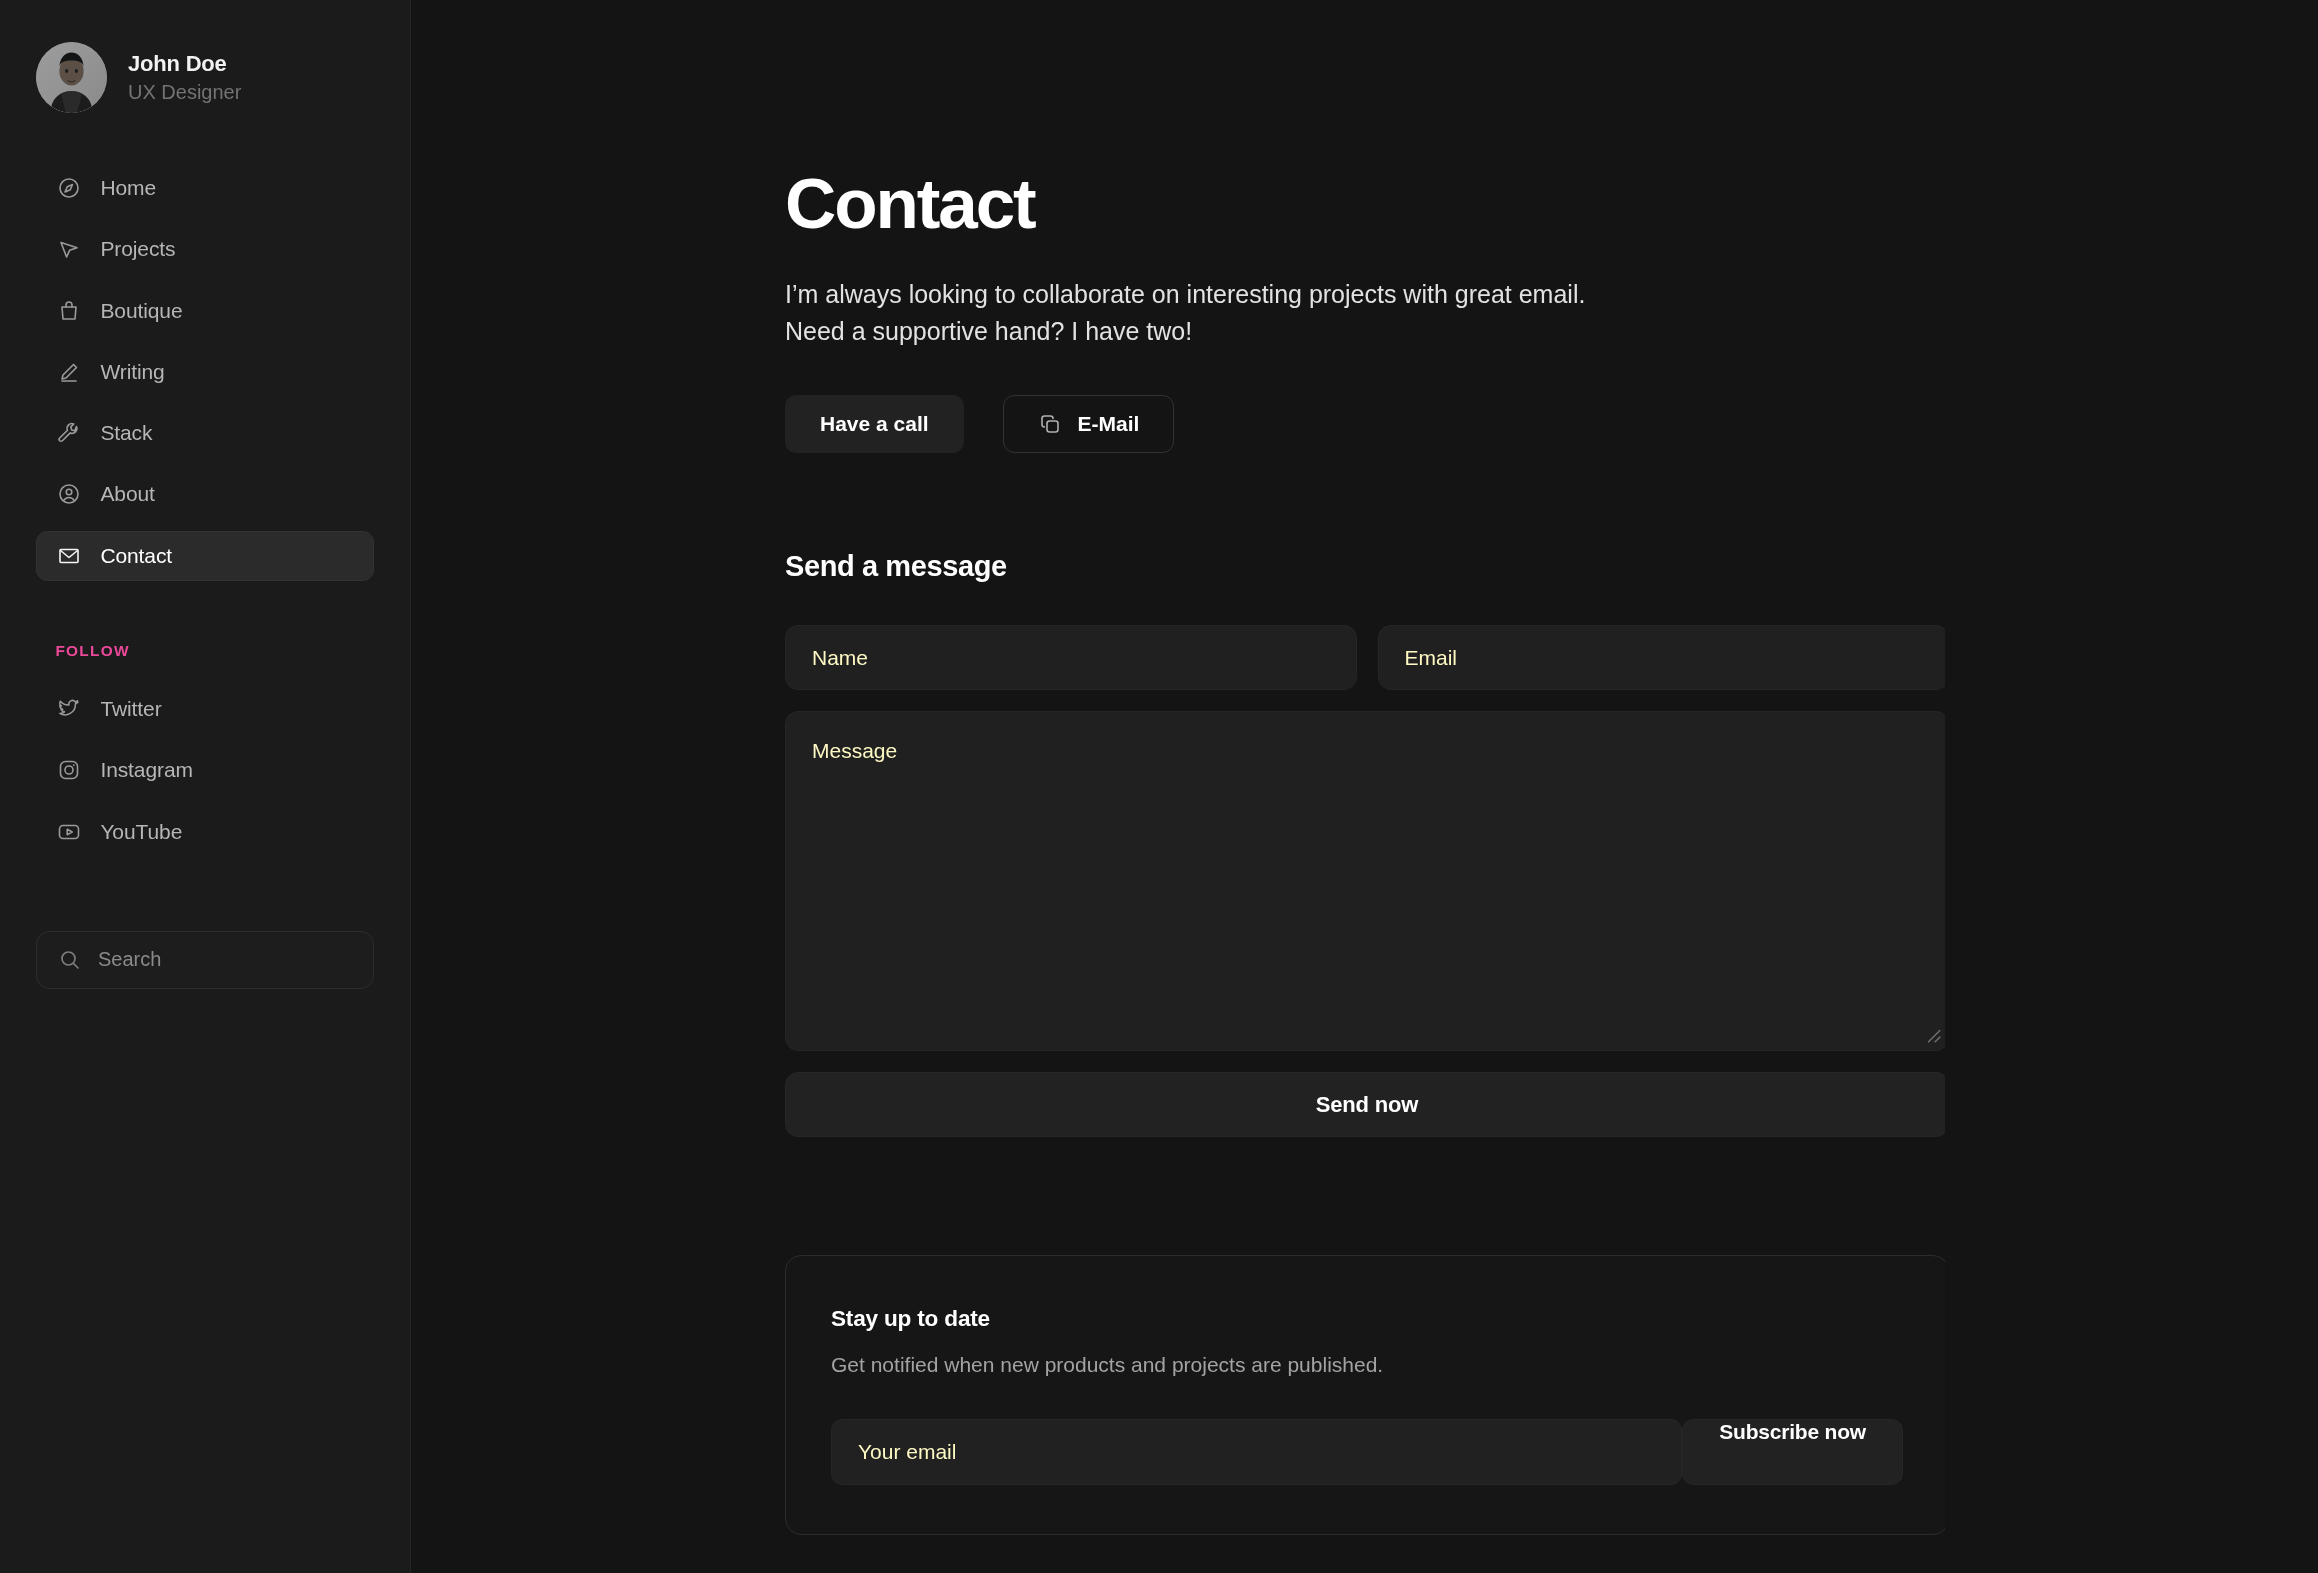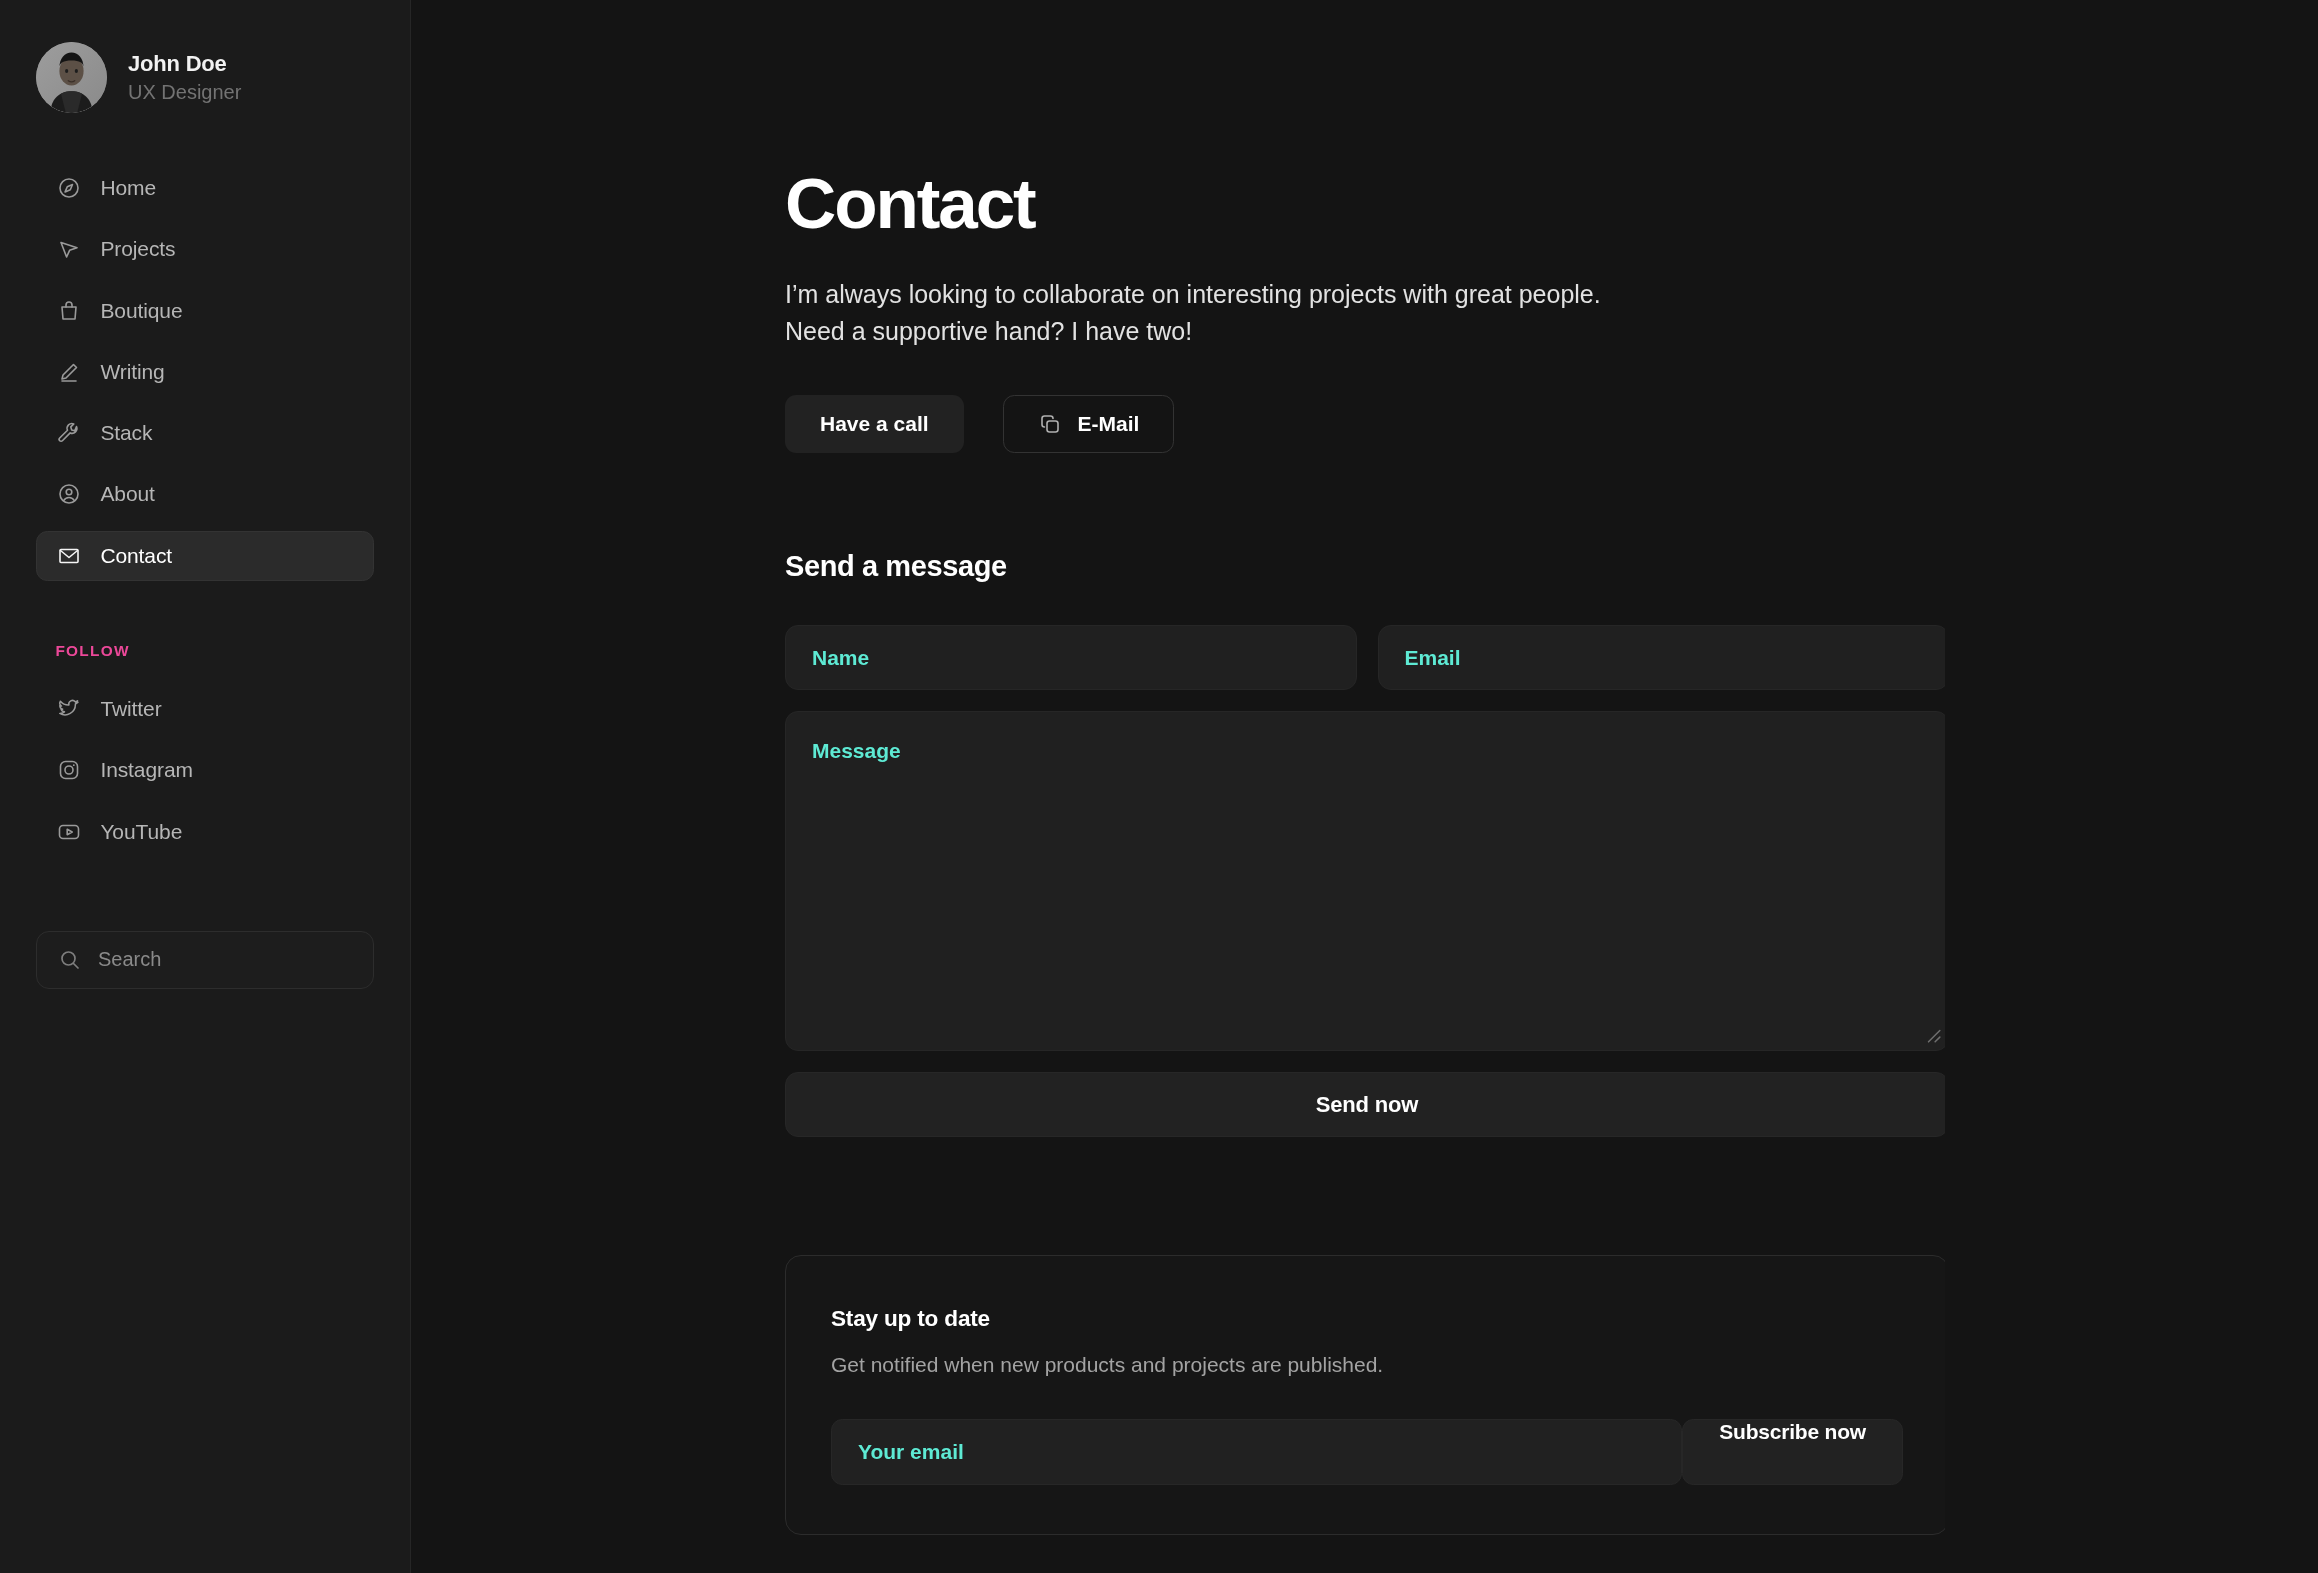--- a/index.html
+++ b/index.html
@@ -191,21 +191,21 @@
     background: #202020;
     border: 0.8px solid #262626;
     border-radius: 13px;
     height: 65px;
     display: flex;
     align-items: center;
     padding: 0 26px;
     flex: 1 1 0;
     cursor: text;
   }
-  .field-placeholder { font-size: 21px; color: #5eead4; font-weight: bold; }
+  .field-placeholder { font-size: 21px; color: #fef9c3; }
 
   .textarea {
     background: #202020;
     border: 0.8px solid #262626;
     border-radius: 13px;
     height: 340px;
     padding: 27px 26px;
     position: relative;
     margin-bottom: 21px;
     cursor: text;
@@ -441,21 +441,21 @@
       </span>
       <span class="search-text">Search</span>
     </div>
 
   </aside>
 
   <main class="main">
     <div class="content">
 
       <h1 class="page-title">Contact</h1>
-      <p class="page-intro">I’m always looking to collaborate on interesting projects with great people. Need a supportive hand? I have two!</p>
+      <p class="page-intro">I’m always looking to collaborate on interesting projects with great email. Need a supportive hand? I have two!</p>
 
       <div class="btn-row">
         <button class="btn btn-primary">
           <span>Have a call</span>
         </button>
         <button class="btn btn-outline">
           <span class="btn-icon">
             <svg viewBox="0 0 24 24" fill="none" stroke="currentColor" stroke-width="1.6" stroke-linecap="round" stroke-linejoin="round">
               <rect x="9" y="9" width="11" height="11" rx="2.5"></rect>
                 <path d="M15 6.5A2.5 2.5 0 0012.5 4h-6A2.5 2.5 0 004 6.5v6A2.5 2.5 0 006.5 15"></path>

